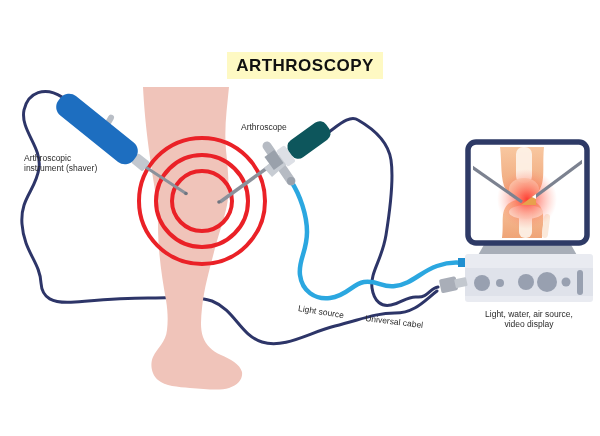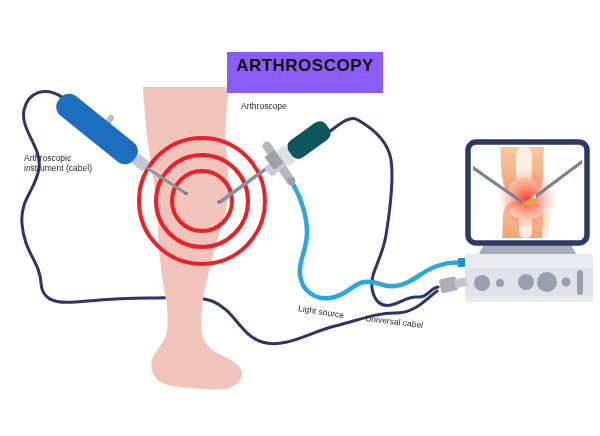--- a/index.html
+++ b/index.html
@@ -1,27 +1,27 @@
 <!DOCTYPE html>
 <html><head>
 <meta charset="utf-8">
 <style>
   html,body{margin:0;padding:0;background:#ffffff;}
   .stage{position:relative;width:600px;height:436px;background:#ffffff;overflow:hidden;
          font-family:"Liberation Sans", sans-serif;}
   .stage svg{position:absolute;left:0;top:0;}
   .overlay{position:absolute;color:#2b2b2b;}
   .title-badge{
-    left:227px;top:52px;width:156px;height:41px;
-    background:#8b5cf6;color:#111111;
+    left:227px;top:52px;width:156px;height:27px;
+    background:#fef9c3;color:#111111;
     font-size:17px;font-weight:bold;letter-spacing:.5px;
     text-align:center;line-height:27px;
   }
   .lbl{font-size:8.5px;line-height:10px;}
-  .lbl-arthroscope{left:241px;top:101px;}
+  .lbl-arthroscope{left:241px;top:122px;}
   .lbl-shaver{left:24px;top:153px;width:102px;text-align:left;}
   .lbl-light{left:299px;top:303px;transform:rotate(9deg);transform-origin:left top;}
   .lbl-universal{left:366px;top:313px;transform:rotate(7deg);transform-origin:left top;}
   .lbl-device{left:465px;top:310px;width:128px;text-align:center;line-height:9.5px;}
 </style>
 </head>
 <body>
 
 <div class="stage">
 
@@ -129,21 +129,25 @@
     </g>
   </g>
 </svg>
 
 <div class="overlay title-badge">ARTHROSCOPY</div>
 
 <div class="overlay lbl lbl-arthroscope">Arthroscope</div>
 
 <div class="overlay lbl lbl-shaver">
   <div>Arthroscopic</div>
-  <div>instrument (cabel)</div>
+  <div>instrument (shaver)</div>
 </div>
 
 <div class="overlay lbl lbl-light">Light source</div>
 
 <div class="overlay lbl lbl-universal">Universal cabel</div>
 
+<div class="overlay lbl lbl-device">
+  <div>Light, water, air source,</div>
+  <div>video display</div>
+</div>
 
 </div>
 
 </body></html>

